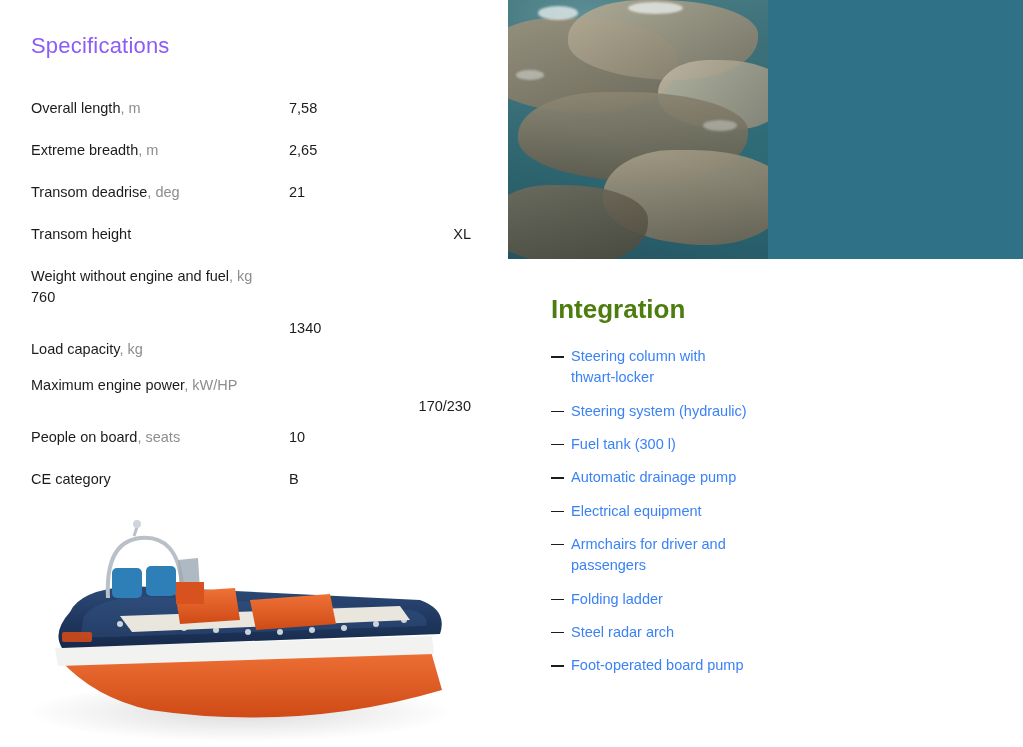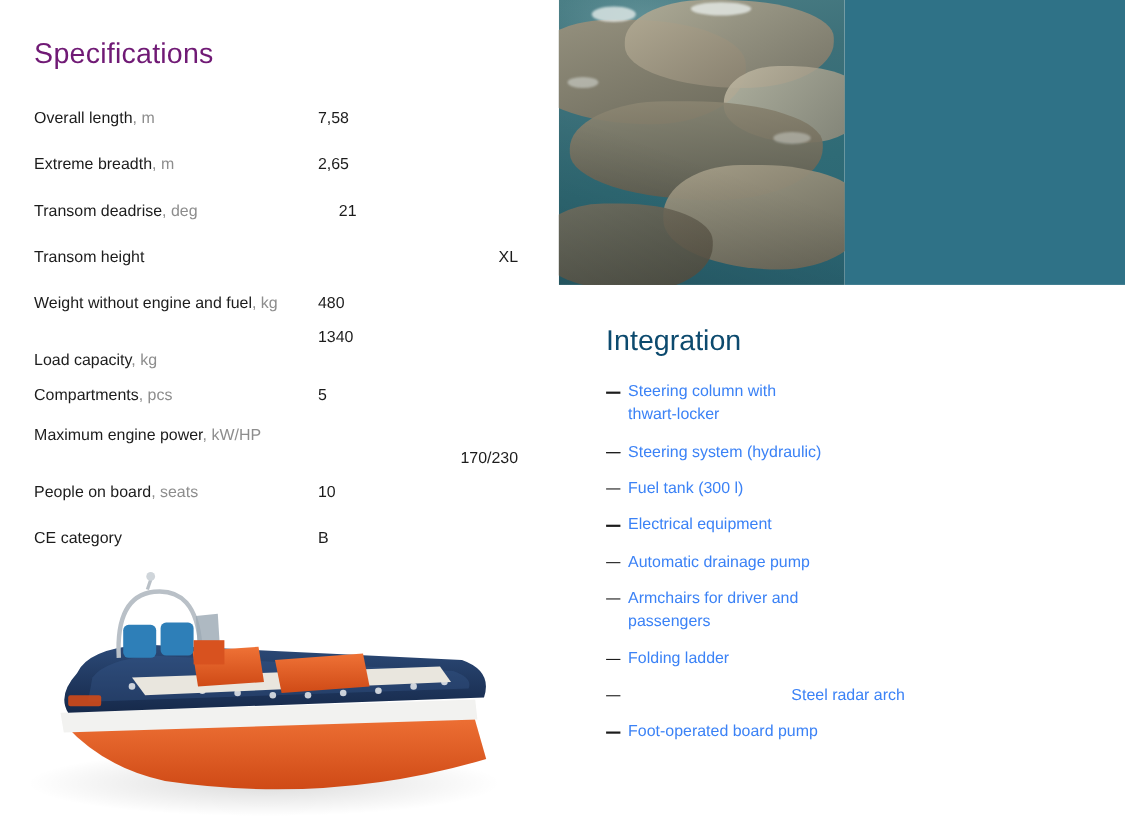--- a/index.html
+++ b/index.html
@@ -25,24 +25,24 @@
     position: absolute;
     left: 0;
     top: 0;
     width: 508px;
     height: 747px;
   }
   .spec-title {
     position: absolute;
     left: 31px;
     top: 33px;
-    font-size: 26px;
+    font-size: 22px;
     font-weight: 400;
     letter-spacing: 0.2px;
-    color: #701a75;
+    color: #8b5cf6;
   }
   .spec-table {
     position: absolute;
     left: 31px;
     top: 98px;
     width: 440px;
   }
   .spec-row {
     display: flex;
     align-items: flex-start;
@@ -96,22 +96,22 @@
     top: 0;
     width: 255px;
     height: 259px;
     background: #2f7287;
   }
   .integration-title {
     position: absolute;
     left: 43px;
     top: 294px;
     font-size: 26px;
-    font-weight: 400;
-    color: #0c4a6e;
+    font-weight: 700;
+    color: #4d7c0f;
   }
   .integration-list {
     position: absolute;
     left: 43px;
     top: 346px;
     width: 420px;
     margin: 0;
     padding: 0;
     list-style: none;
   }
@@ -181,44 +181,40 @@
       <div class="spec-row">
         <div class="spec-label"><span>Overall length</span><span class="unit">, m</span></div>
         <div class="spec-value">7,58</div>
       </div>
 
       <div class="spec-row" style="margin-top:21px;">
         <div class="spec-label"><span>Extreme breadth</span><span class="unit">, m</span></div>
         <div class="spec-value">2,65</div>
       </div>
 
-      <div class="spec-row" style="margin-top:21px;gap:19px;">
+      <div class="spec-row" style="margin-top:21px;">
         <div class="spec-label"><span>Transom deadrise</span><span class="unit">, deg</span></div>
         <div class="spec-value">21</div>
       </div>
 
       <div class="spec-row" style="margin-top:21px;justify-content:space-between;">
         <div class="spec-label"><span>Transom height</span><span class="unit"></span></div>
         <div class="spec-value">XL</div>
       </div>
 
-      <div class="spec-row" style="margin-top:21px;">
+      <div class="spec-row" style="margin-top:21px;flex-direction:column;">
         <div class="spec-label" style="width:258px;"><span>Weight without engine and fuel</span><span class="unit">, kg</span></div>
-        <div class="spec-value">480</div>
+        <div class="spec-value">760</div>
       </div>
 
       <div class="spec-row" style="margin-top:0px;">
         <div class="spec-label" style="padding-top:21px;"><span>Load capacity</span><span class="unit">, kg</span></div>
         <div class="spec-value">1340</div>
       </div>
 
-      <div class="spec-row" style="margin-top:11px;">
-        <div class="spec-label"><span>Compartments</span><span class="unit">, pcs</span></div>
-        <div class="spec-value">5</div>
-      </div>
 
       <div class="spec-row tall" style="margin-top:15px;flex-direction:column;">
         <div class="spec-label" style="width:258px;">Maximum engine power<span class="unit">, kW/HP</span></div>
         <div class="spec-value">170/230</div>
       </div>
 
       <div class="spec-row" style="margin-top:10px;">
         <div class="spec-label"><span>People on board</span><span class="unit">, seats</span></div>
         <div class="spec-value">10</div>
       </div>
@@ -321,35 +317,35 @@
       <li class="integration-item" style="margin-top:12px;">
         <span class="dash"></span>
         <span>Steering system (hydraulic)</span>
       </li>
       <li class="integration-item" style="margin-top:12px;">
         <span class="dash"></span>
         <span>Fuel tank (300 l)</span>
       </li>
       <li class="integration-item" style="margin-top:12px;">
         <span class="dash"></span>
+        <span>Automatic drainage pump</span>
+      </li>
+      <li class="integration-item" style="margin-top:12px;">
+        <span class="dash"></span>
         <span>Electrical equipment</span>
       </li>
-      <li class="integration-item" style="margin-top:12px;">
-        <span class="dash"></span>
-        <span>Automatic drainage pump</span>
-      </li>
       <li class="integration-item" style="width:200px;margin-top:12px;">
         <span class="dash"></span>
         <span>Armchairs for driver and passengers</span>
       </li>
       <li class="integration-item" style="margin-top:12px;">
         <span class="dash"></span>
         <span>Folding ladder</span>
       </li>
-      <li class="integration-item" style="margin-top:12px;text-align:center;">
+      <li class="integration-item" style="margin-top:12px;">
         <span class="dash"></span>
         <span>Steel radar arch</span>
       </li>
       <li class="integration-item" style="margin-top:12px;">
         <span class="dash"></span>
         <span>Foot-operated board pump</span>
       </li>
     </ul>
 
   </div>

